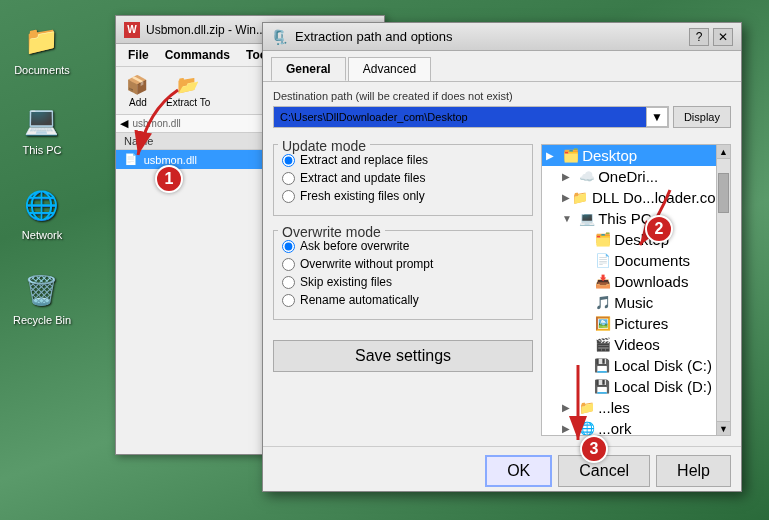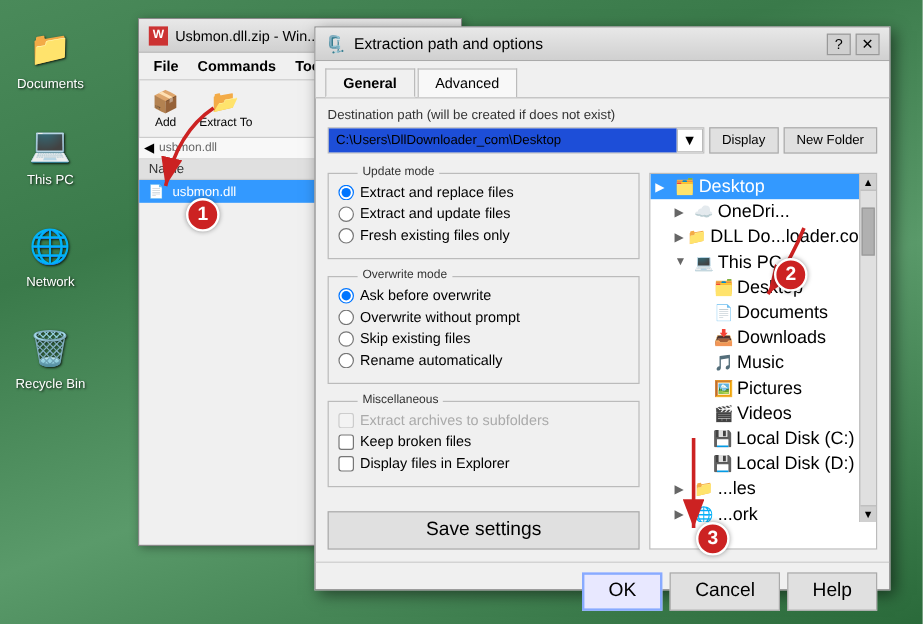--- a/index.html
+++ b/index.html
@@ -234,24 +234,24 @@
 
     .section-box {
       border: 1px solid #bbb;
       padding: 8px;
       position: relative;
       margin-bottom: 6px;
     }
     .section-label {
       position: absolute;
       top: -7px;
-      left: 24px;
+      left: 4px;
       background: #f0f0f0;
       padding: 0 4px;
-      font-size: 10px;
+      font-size: 14px;
       color: #333;
     }
     .radio-option {
       display: flex;
       align-items: center;
       gap: 5px;
       margin-bottom: 4px;
       font-size: 12px;
       cursor: pointer;
     }
@@ -449,21 +449,20 @@
   </div>
 
   <div style="padding:8px 10px 0;">
     <div class="dest-path-label">Destination path (will be created if does not exist)</div>
     <div style="display:flex;gap:4px;align-items:center;margin-bottom:6px;">
       <div style="flex:1;display:flex;border:1px solid #bbb;background:white;">
         <input type="text" class="dest-path-input" style="border: none; flex: 1 1 0%; padding: 3px 6px; font-size: 11px; font-family: inherit;" value="C:\Users\DllDownloader_com\Desktop">
         <div class="dest-path-dropdown">▼</div>
       </div>
       <button class="dest-btn">Display</button>
-      <button class="dest-btn">New Folder</button>
     </div>
   </div>
 
   <div class="dialog-content">
     <div class="dialog-left">
 
       <div class="section-box">
         <span class="section-label">Update mode</span>
         <label class="radio-option">
           <input type="radio" name="update" checked="" style="">
@@ -492,35 +491,20 @@
         <label class="radio-option">
           <input type="radio" name="overwrite" style="">
           <span>Skip existing files</span>
         </label>
         <label class="radio-option">
           <input type="radio" name="overwrite" style="">
           <span>Rename automatically</span>
         </label>
       </div>
 
-      <div class="section-box">
-        <span class="section-label">Miscellaneous</span>
-        <label class="checkbox-option disabled">
-          <input type="checkbox" disabled="" style="">
-          <span>Extract archives to subfolders</span>
-        </label>
-        <label class="checkbox-option">
-          <input type="checkbox" style="">
-          <span>Keep broken files</span>
-        </label>
-        <label class="checkbox-option">
-          <input type="checkbox" style="">
-          <span>Display files in Explorer</span>
-        </label>
-      </div>
 
       <button class="save-settings-btn">Save settings</button>
     </div>
 
     <div class="dialog-right">
       <div class="filetree-scroll">
         <div class="filetree-content">
           <div class="tree-item selected">
             <span class="tree-expand">▶</span>
             <span class="tree-icon">🗂️</span>

